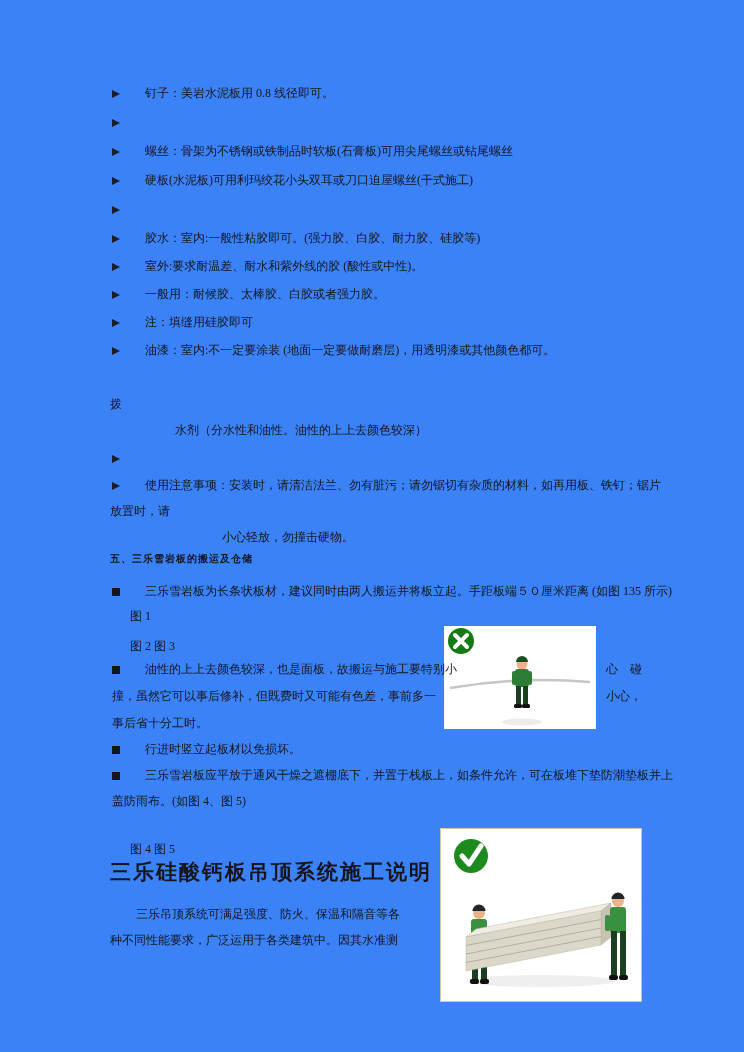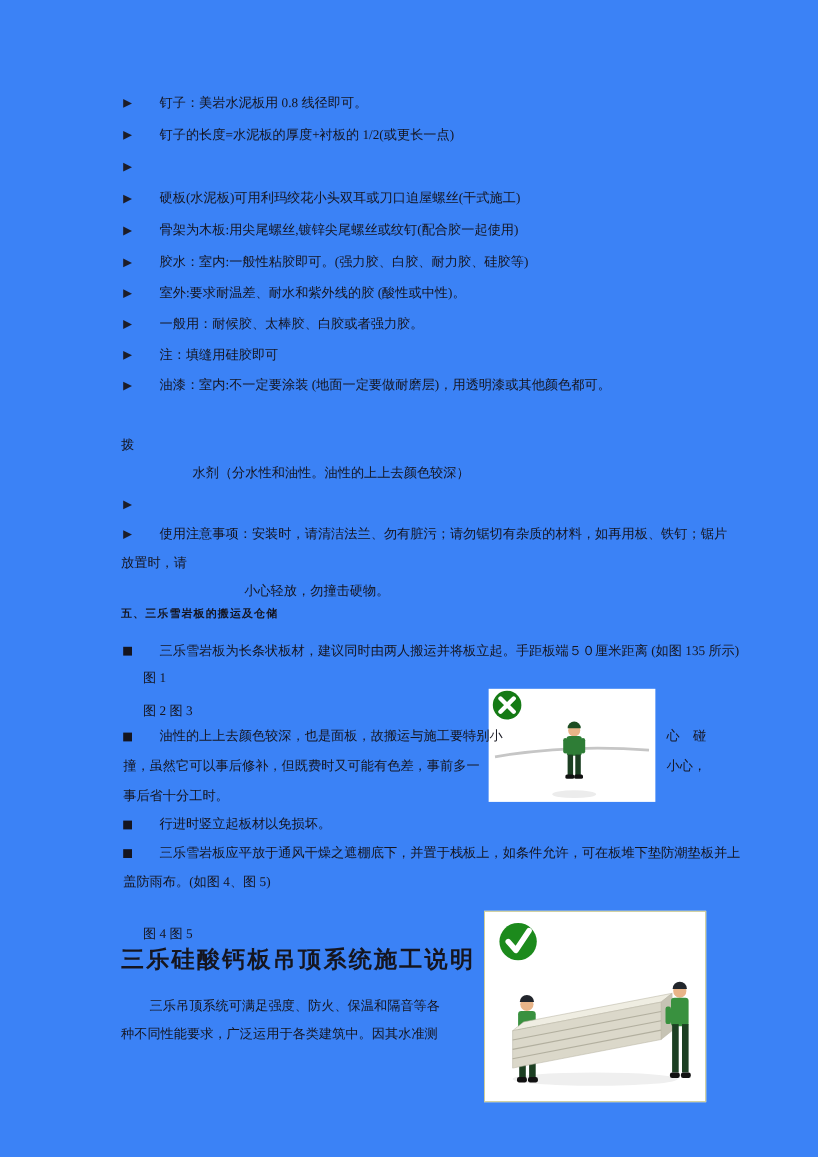--- a/index.html
+++ b/index.html
@@ -53,24 +53,24 @@
     box-sizing:border-box;
     background:#ffffff;
   }
 </style>
 </head>
 <body>
 
 <div id="page">
 
   <div class="line" style="left:112px;top:85px"><span class="arr"></span><span>钉子：美岩水泥板用 0.8 线径即可。</span></div>
-  <div class="line" style="left:112px;top:114px"><span class="arr"></span><span>钉子的长度=水泥板的厚度+衬板的 1/2(或更长一点)</span></div>
-  <div class="line" style="left:112px;top:143px"><span class="arr"></span></div>
+  <div class="line" style="left:112px;top:114px"><span class="arr"></span></div>
+  <div class="line" style="left:112px;top:143px"><span class="arr"></span><span>螺丝：骨架为不锈钢或铁制品时软板(石膏板)可用尖尾螺丝或钻尾螺丝</span></div>
   <div class="line" style="left:112px;top:172px"><span class="arr"></span><span>硬板(水泥板)可用利玛绞花小头双耳或刀口迫屋螺丝(干式施工)</span></div>
-  <div class="line" style="left:112px;top:201px"><span class="arr"></span><span>骨架为木板:用尖尾螺丝,镀锌尖尾螺丝或纹钉(配合胶一起使用)</span></div>
+  <div class="line" style="left:112px;top:201px"><span class="arr"></span></div>
   <div class="line" style="left:112px;top:230px"><span class="arr"></span><span>胶水：室内:一般性粘胶即可。(强力胶、白胶、耐力胶、硅胶等)</span></div>
   <div class="line" style="left:112px;top:258px"><span class="arr"></span><span>室外:要求耐温差、耐水和紫外线的胶 (酸性或中性)。</span></div>
   <div class="line" style="left:112px;top:286px"><span class="arr"></span><span>一般用：耐候胶、太棒胶、白胶或者强力胶。</span></div>
   <div class="line" style="left:112px;top:314px"><span class="arr"></span><span>注：填缝用硅胶即可</span></div>
   <div class="line" style="left:112px;top:342px"><span class="arr"></span><span>油漆：室内:不一定要涂装 (地面一定要做耐磨层)，用透明漆或其他颜色都可。</span></div>
   <div class="line" style="left:110px;top:396px">拨</div>
   <div class="line" style="left:175px;top:422px">水剂（分水性和油性。油性的上上去颜色较深）</div>
   <div class="line" style="left:112px;top:450px"><span class="arr"></span></div>
   <div class="line" style="left:112px;top:477px"><span class="arr"></span><span>使用注意事项：安装时，请清洁法兰、勿有脏污；请勿锯切有杂质的材料，如再用板、铁钉；锯片</span></div>
   <div class="line" style="left:110px;top:503px">放置时，请</div>

